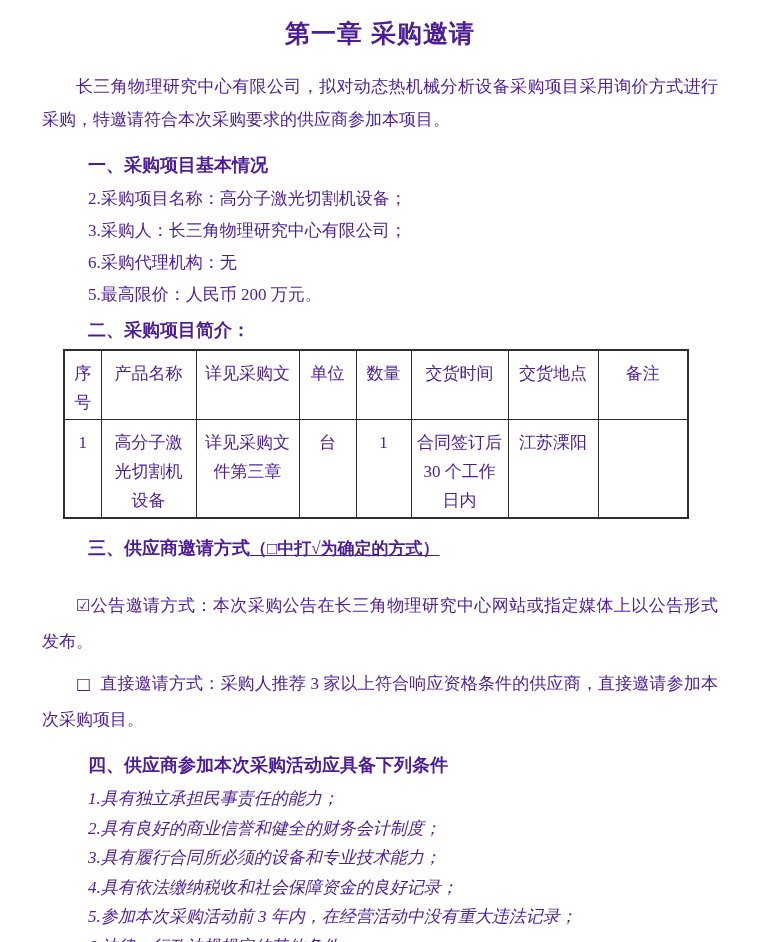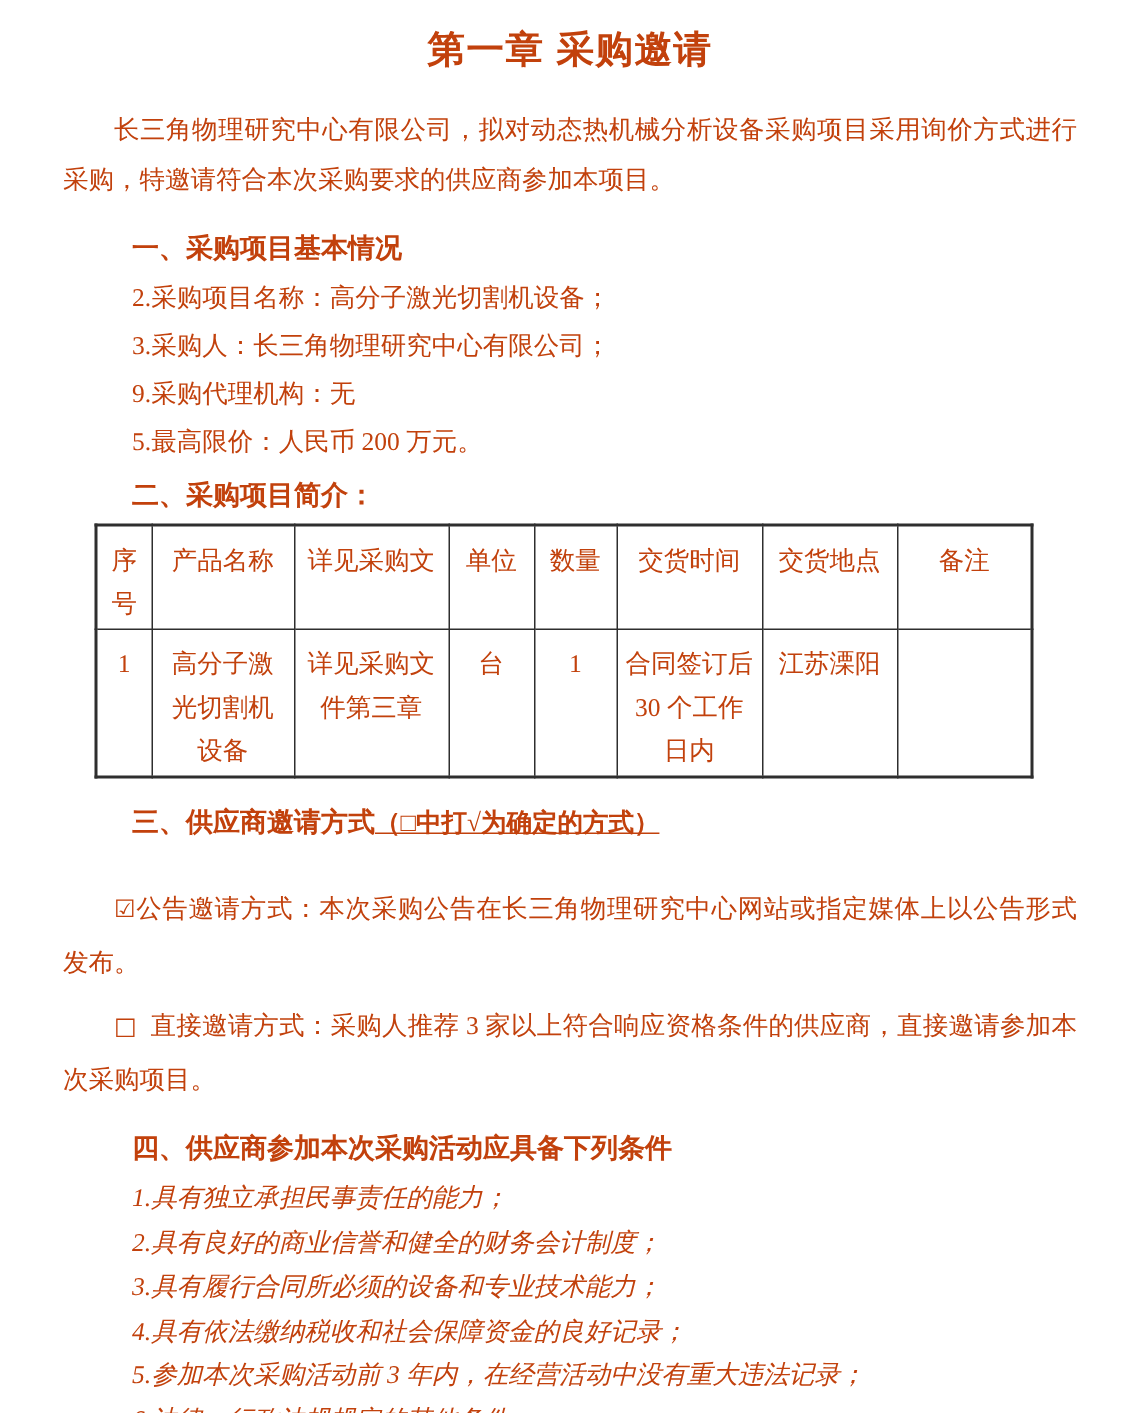--- a/index.html
+++ b/index.html
@@ -3,21 +3,21 @@
 <meta charset="utf-8">
 <style>
   html,body{margin:0;padding:0;background:#ffffff;}
   .page{
     position:relative;
     width:760px;height:942px;
     box-sizing:border-box;
     padding:16px 42px 0 42px;
     overflow:hidden;
     background:#ffffff;
-    color:#c2410c;
+    color:#4c1d95;
     font-family:"Liberation Serif","DejaVu Serif",serif;
     font-size:17px;
   }
   .doc-title{
     margin:0;
     font-family:"Liberation Sans","DejaVu Sans",sans-serif;
     font-size:25px;
     font-weight:700;
     text-align:center;
     line-height:34px;
@@ -93,21 +93,21 @@
 <div class="page">
 
   <h1 class="doc-title">第一章 采购邀请</h1>
 
   <p class="para">长三角物理研究中心有限公司，拟对动态热机械分析设备采购项目采用询价方式进行采购，特邀请符合本次采购要求的供应商参加本项目。</p>
 
   <h2 class="sec-heading">一、采购项目基本情况</h2>
   <div class="s1-items">
     <p class="num-item">2.采购项目名称：高分子激光切割机设备；</p>
     <p class="num-item">3.采购人：长三角物理研究中心有限公司；</p>
-    <p class="num-item">9.采购代理机构：无</p>
+    <p class="num-item">6.采购代理机构：无</p>
     <p class="num-item">5.最高限价：人民币 200 万元。</p>
   </div>
 
   <h2 class="sec-heading">二、采购项目简介：</h2>
   <table class="doc-table">
     <colgroup>
       <col style="width:37px">
         <col style="width:95px">
         <col style="width:103px">
       <col style="width:57px">

